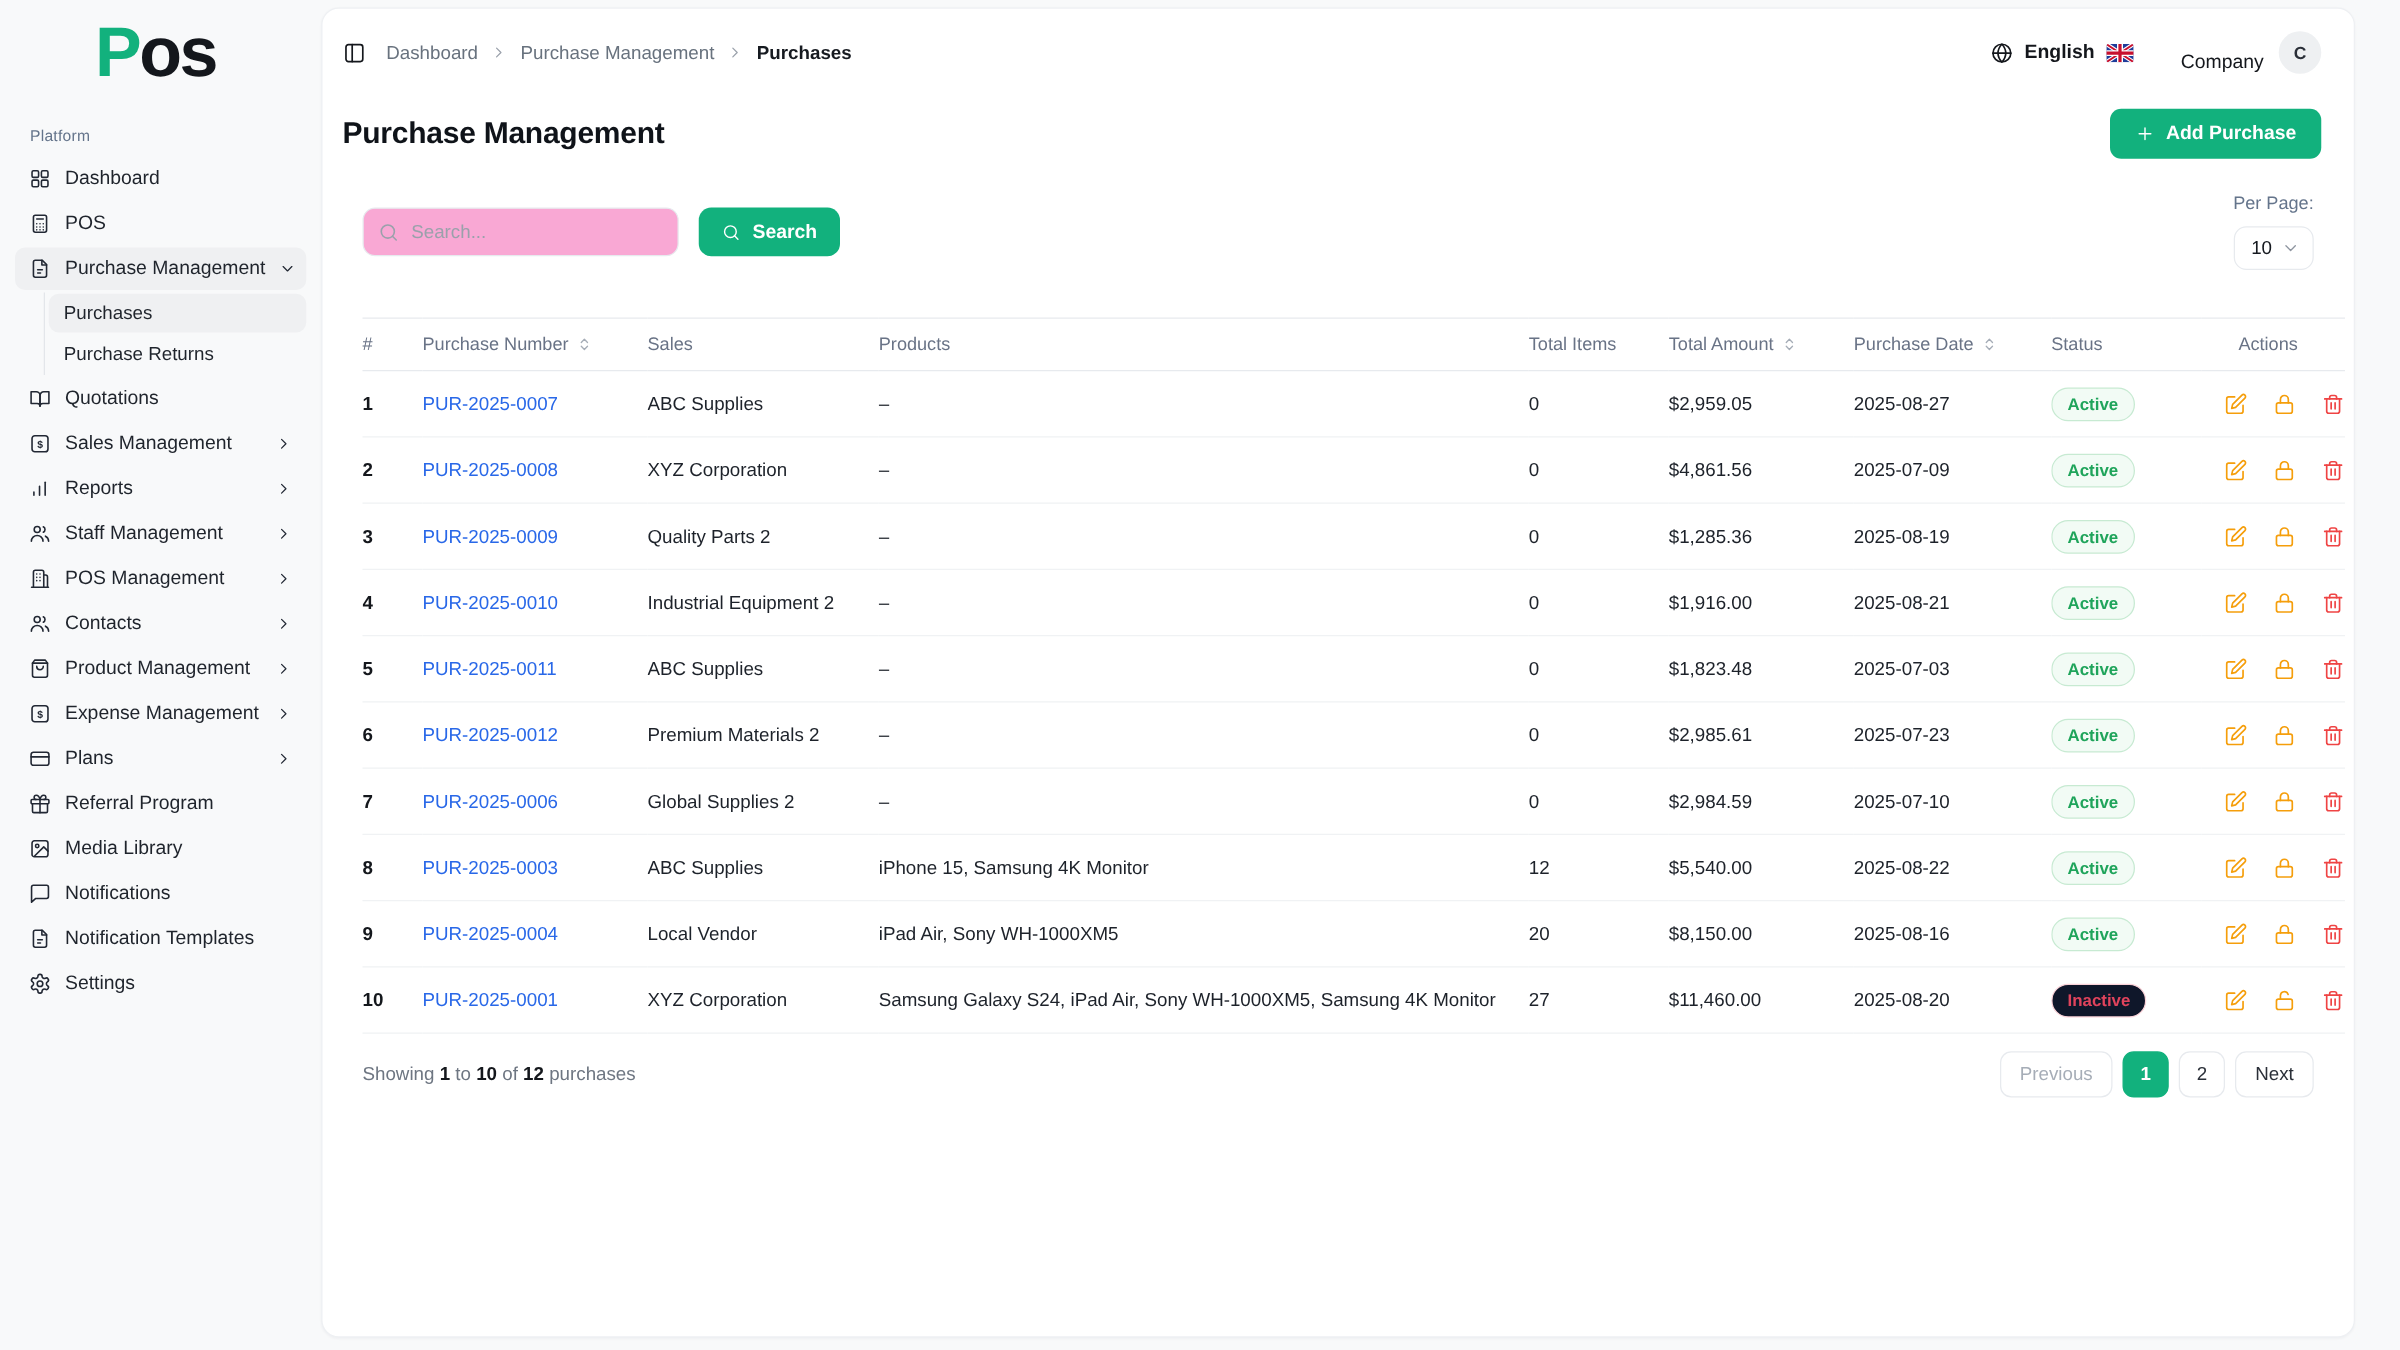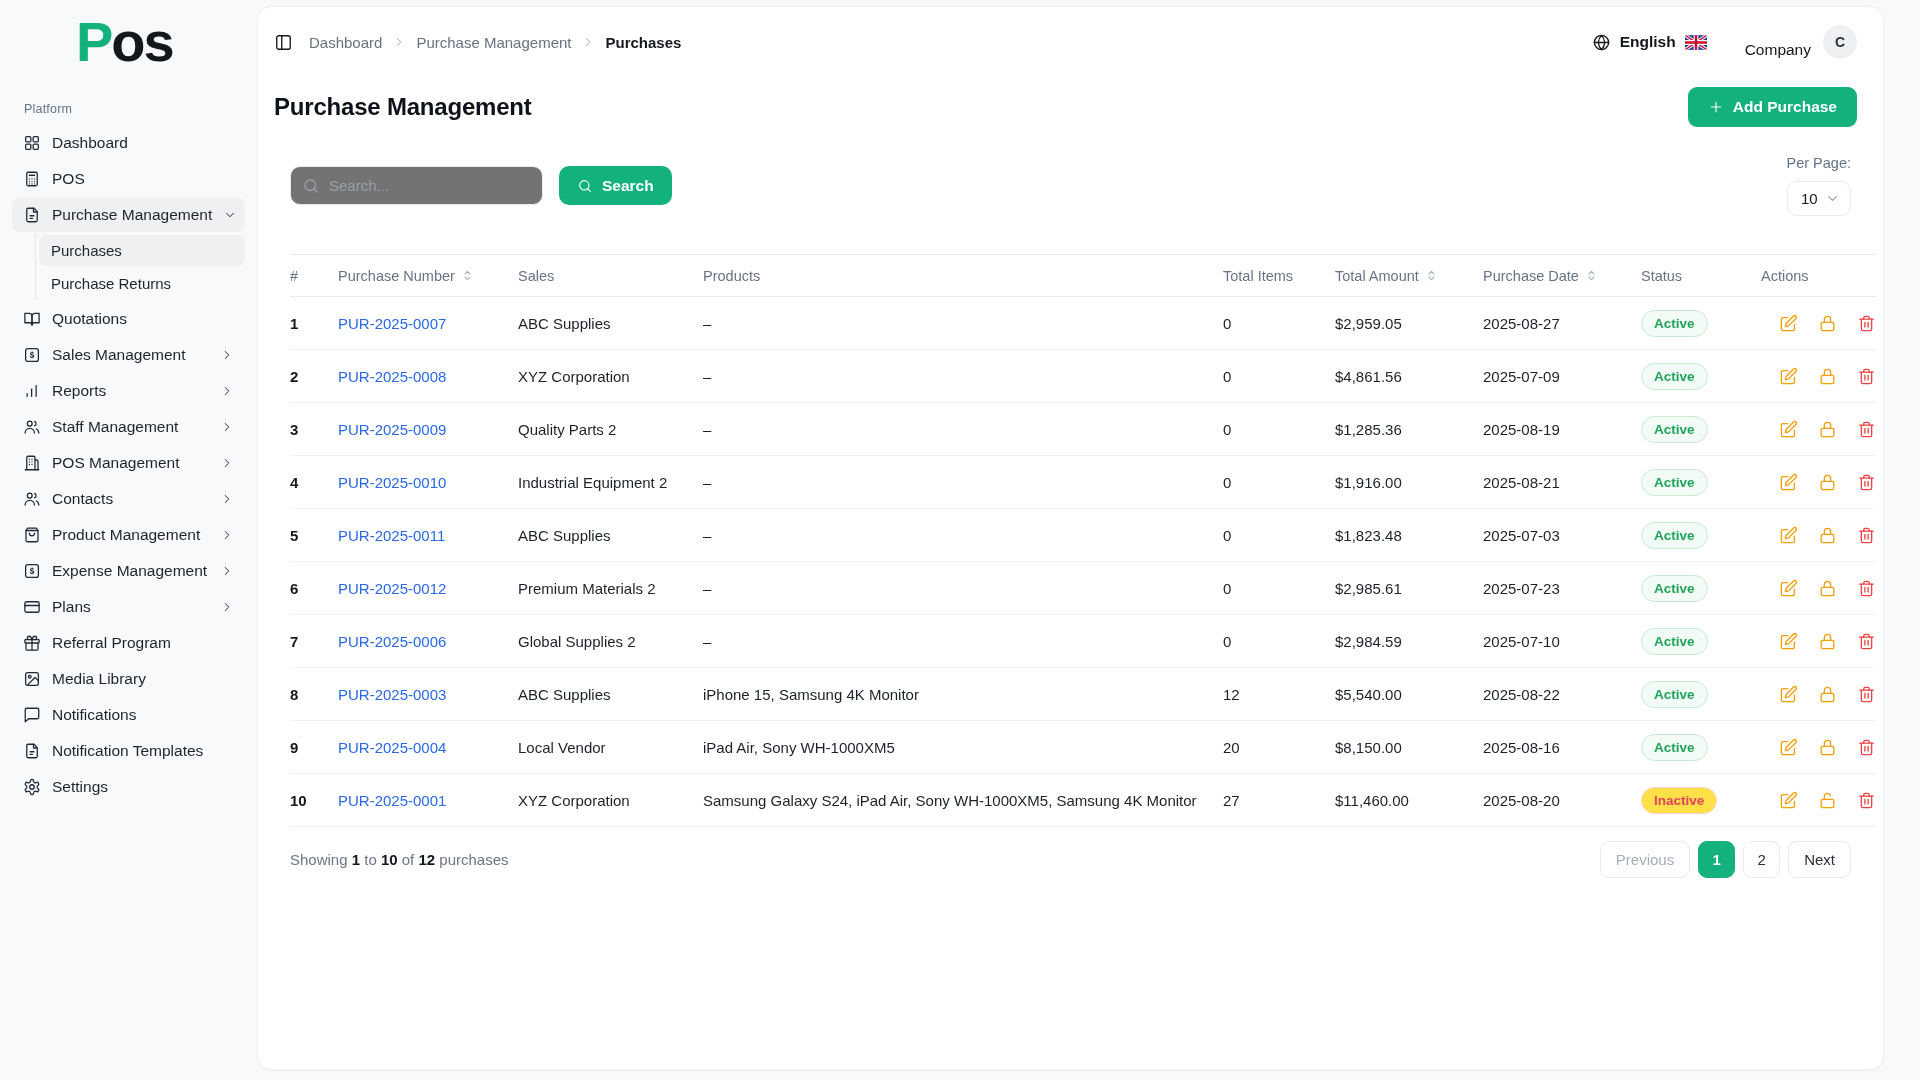--- a/index.html
+++ b/index.html
@@ -45,39 +45,39 @@
 
   .page-head{padding:10px 26px 0 16px; display:flex; align-items:center; justify-content:space-between;}
   .page-title{font-size:24px; font-weight:700; color:#0f1319; letter-spacing:-.2px;}
   .btn{display:inline-flex; align-items:center; justify-content:center; gap:9px; border:none; border-radius:9px; cursor:pointer; font-family:inherit;}
   .btn-primary{background:var(--accent); color:#fff; font-size:15.5px; font-weight:600; height:40px; padding:0 20px;}
 
   .controls{margin:28px 32px 0; display:flex; align-items:center; justify-content:space-between;}
   .search-group{display:flex; align-items:center; gap:16px;}
   .search-box{position:relative; width:253px;}
   .search-box .search-glyph{position:absolute; left:12px; top:11px; color:#9aa1ab;}
-  .search-box input{width:253px; height:39px; border:1px solid var(--border); border-radius:10px; padding:0 12px 0 38px; font-size:15px; font-family:inherit; color:var(--text-dark); outline:none; background:#737373;}
+  .search-box input{width:253px; height:39px; border:1px solid var(--border); border-radius:10px; padding:0 12px 0 38px; font-size:15px; font-family:inherit; color:var(--text-dark); outline:none; background:#f9a8d4;}
   .search-box input::placeholder{color:#9aa1ab;}
   .btn-search{height:39px; padding:0 18px; border-radius:10px;}
   .per-page{display:flex; align-items:center; gap:10px;flex-direction:column;}
   .per-page-label{font-size:14.5px; color:#64748b;}
   .select{display:flex; align-items:center; gap:7px; height:35px; padding:0 10px 0 13px; border:1px solid var(--border); border-radius:10px; background:#fff; font-size:15px; font-weight:500; color:var(--text-dark); cursor:pointer;}
   .select .icon{color:#8f96a1;}
 
   .table-wrap{margin:38px 32px 0;}
   table{width:100%; border-collapse:collapse; table-layout:fixed;}
   thead th{height:42px; text-align:left; font-size:14.5px; font-weight:500; color:#697386; border-top:1px solid var(--border); border-bottom:1px solid var(--border); padding:0 8px 0 0; white-space:nowrap;}
   thead th .th-inner{display:inline-flex; align-items:center; gap:5px;}
   .sort-icon{color:#a6adb7;}
   tbody td{height:53px; font-size:15px; color:#1d222a; border-bottom:1px solid var(--row-border); padding:0 8px 0 0; white-space:nowrap; overflow:hidden; text-overflow:ellipsis;}
   td.cell-index{font-weight:600; color:#14171c;}
   .link{color:var(--link); cursor:pointer; font-weight:500;}
   .badge{display:inline-flex; align-items:center; height:27px; padding:0 12px; border-radius:14px; font-size:13.5px; font-weight:600;}
   .badge-active{color:#1fa45b; background:#f2fbf5; border:1px solid #c7ead2;}
-  .badge-inactive{color:#e0435c; background:#fde047; border:1px solid #fad2d8;}
+  .badge-inactive{color:#e0435c; background:#0f172a; border:1px solid #fad2d8;}
   td.cell-actions{padding-right:0;}
   .actions{display:flex; align-items:center; justify-content:flex-end; gap:20px;}
   .action{cursor:pointer; display:inline-flex;}
   .action-edit{color:var(--warn);}
   .action-lock{color:var(--warn);}
   .action-delete{color:var(--danger);}
 
   .table-footer{margin:0 32px; padding:14px 0 16px; display:flex; align-items:center; justify-content:space-between;}
   .showing{font-size:15px; color:#6e7682;}
   .showing .b{color:#14171c; font-weight:600;}
@@ -476,21 +476,21 @@
                   <span class="icon icon-15 sort-icon">
                     <svg xmlns="http://www.w3.org/2000/svg" viewBox="0 0 24 24" fill="none" stroke="currentColor" stroke-width="1.7" stroke-linecap="round" stroke-linejoin="round">
                       <path d="m8 9.5 4-4 4 4"></path>
                       <path d="m8 14.5 4 4 4-4"></path>
                     </svg>
                   </span>
                 </span></th>
               <th><span class="th-inner">
                   <span>Status</span>
                 </span></th>
-              <th style="text-align: left;"><span class="th-inner">
+              <th style="text-align: center;"><span class="th-inner">
                   <span>Actions</span>
                 </span></th>
             </tr>
           </thead>
         <tbody id="table-body">
             <tr>
               <td class="cell-index">1</td>
               <td><span class="link">PUR-2025-0007</span></td>
               <td>ABC Supplies</td>
               <td>–</td>

